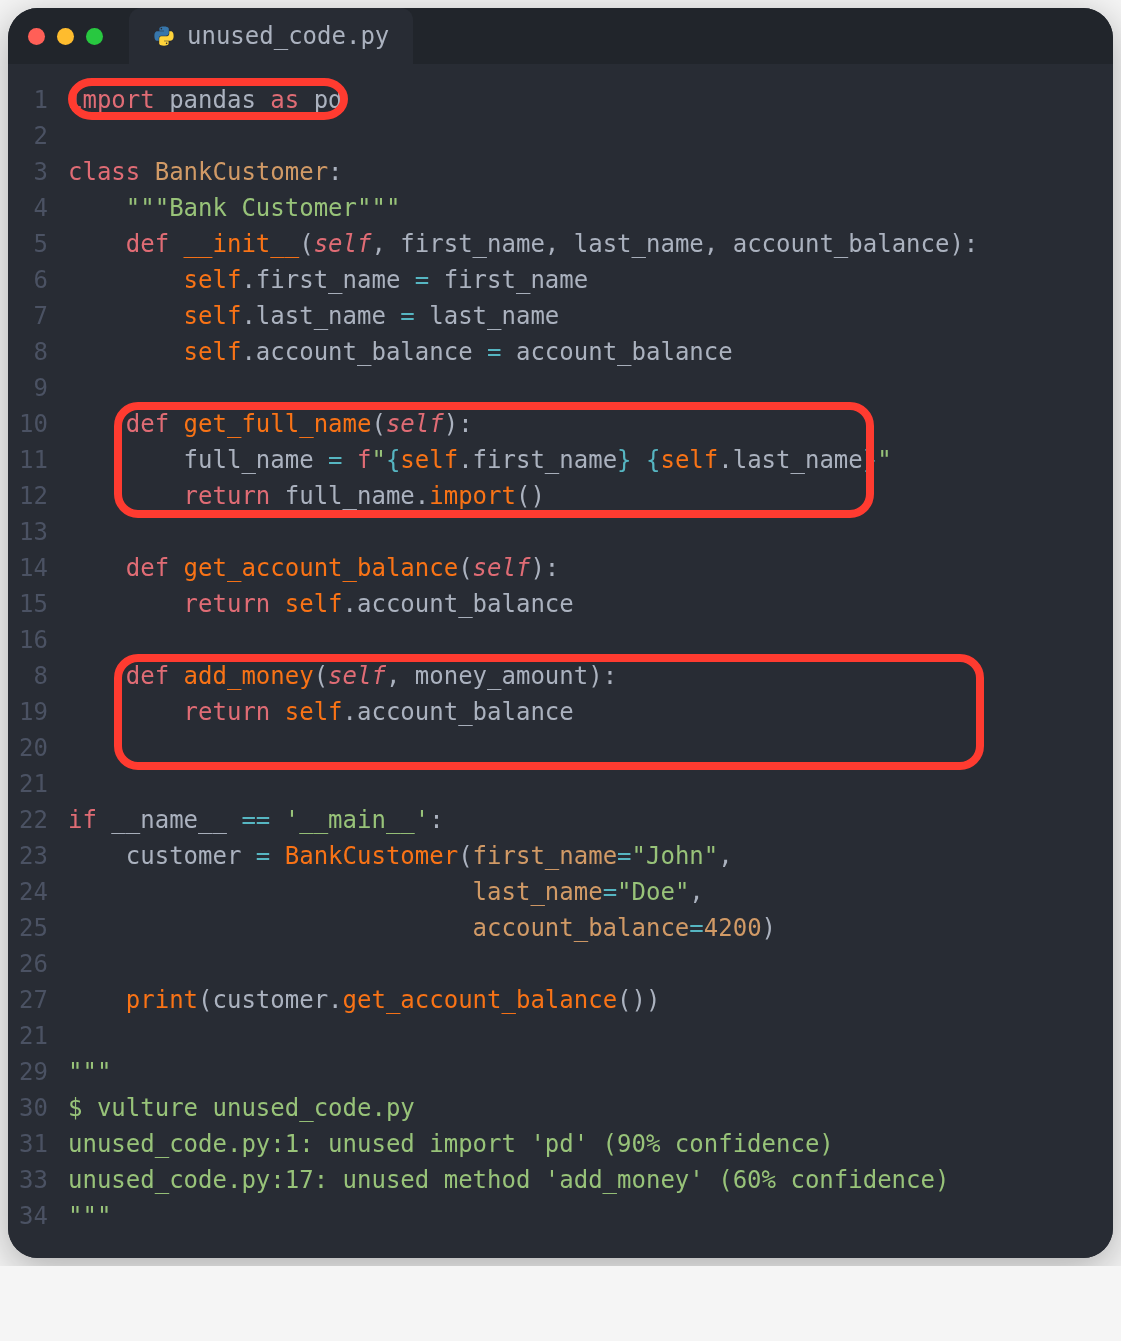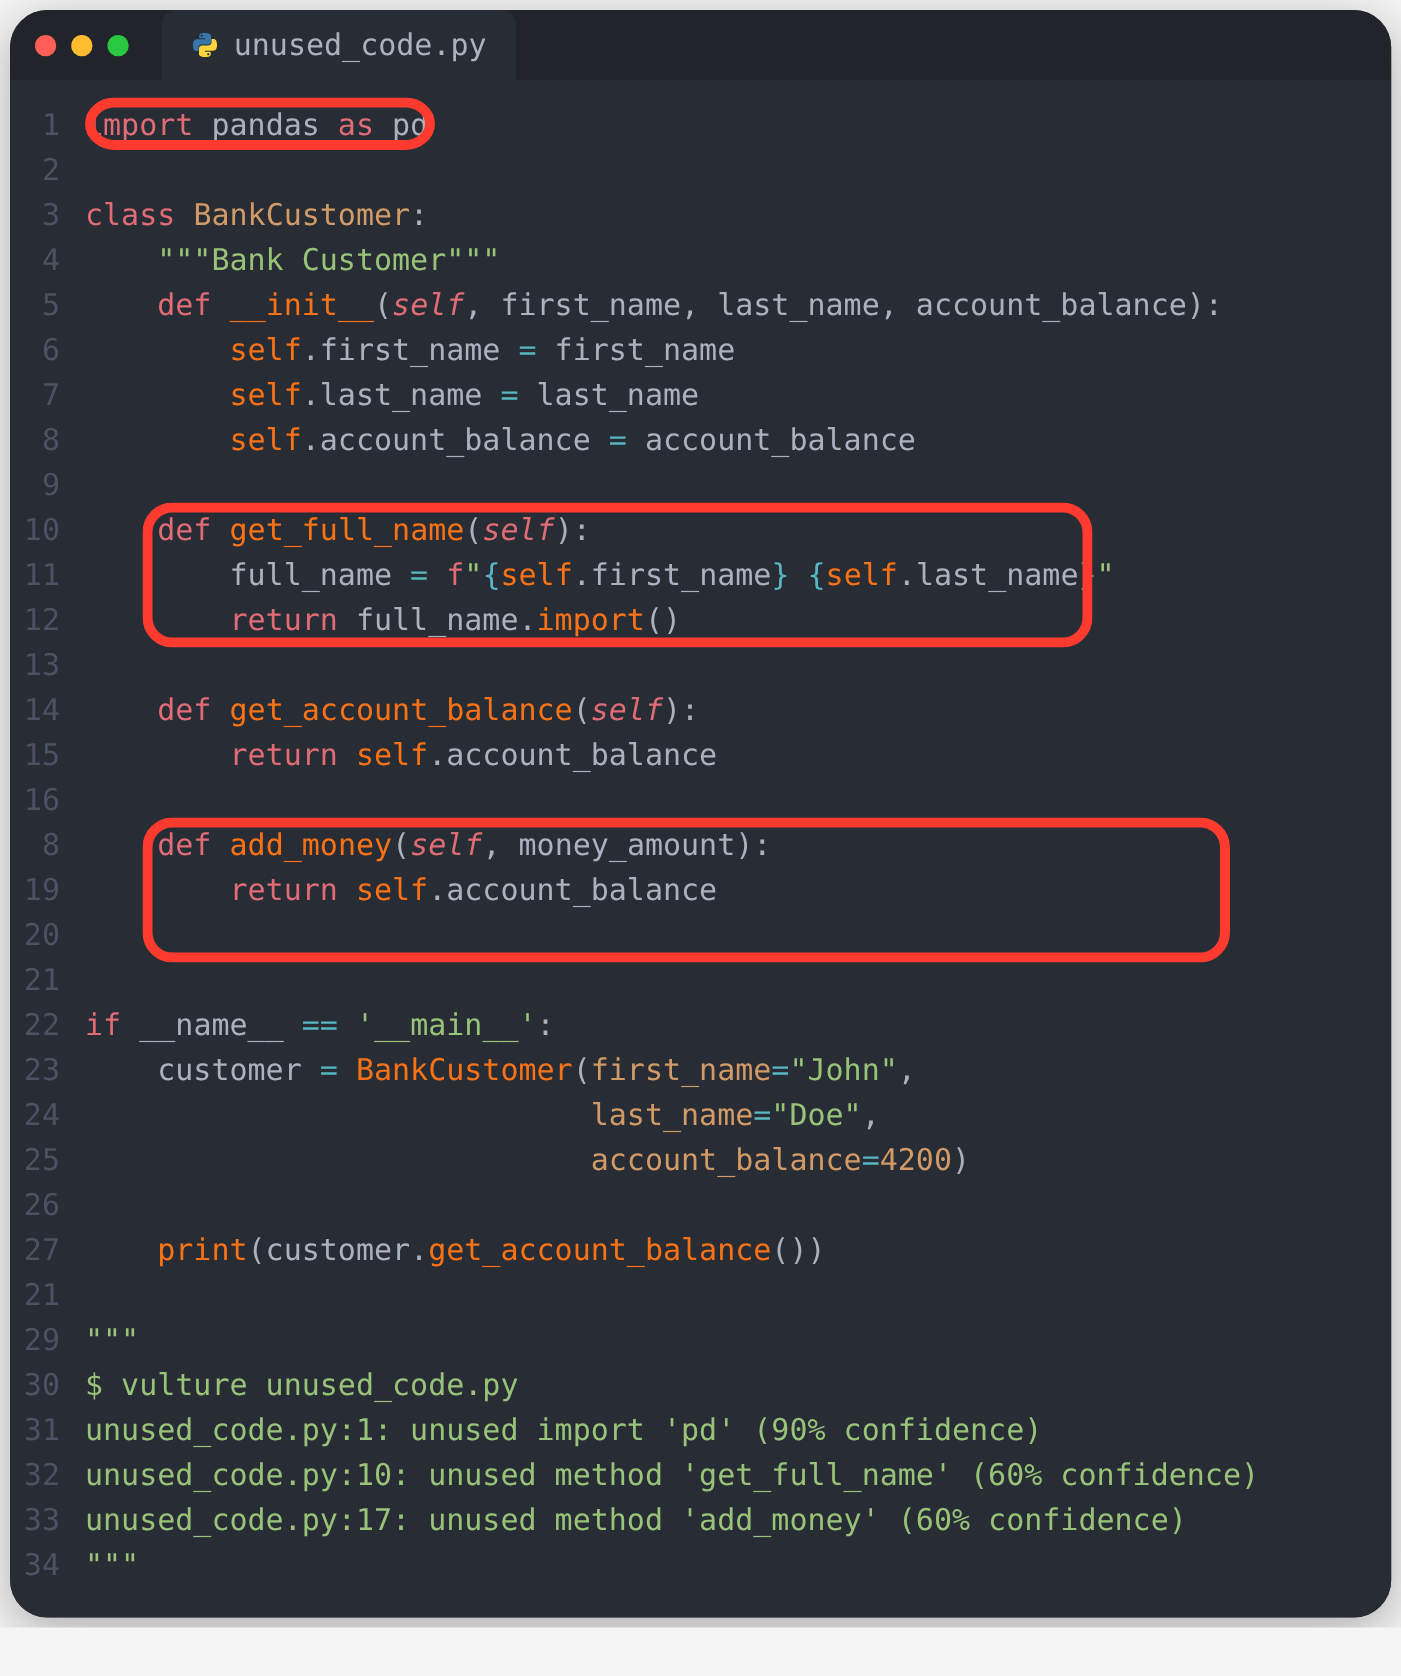--- a/index.html
+++ b/index.html
@@ -234,24 +234,20 @@
         </div>
         <div class="code-line">
           <div class="gutter">30</div>
           <div class="code-content"><span class="tok-green">$ vulture unused_code.py</span></div>
         </div>
         <div class="code-line">
           <div class="gutter">31</div>
           <div class="code-content"><span class="tok-green">unused_code.py:1: unused import 'pd' (90% confidence)</span></div>
         </div>
         <div class="code-line">
-          <div class="gutter">32</div>
-          <div class="code-content"><span class="tok-green">unused_code.py:10: unused method 'get_full_name' (60% confidence)</span></div>
-        </div>
-        <div class="code-line">
           <div class="gutter">33</div>
           <div class="code-content"><span class="tok-green">unused_code.py:17: unused method 'add_money' (60% confidence)</span></div>
         </div>
         <div class="code-line">
           <div class="gutter">34</div>
           <div class="code-content"><span class="tok-green">"""</span></div>
         </div>
       </div>
     <div id="highlights">
         <svg class="hl-svg" width="280" height="42" style="top: 14px; left: 60px;">

